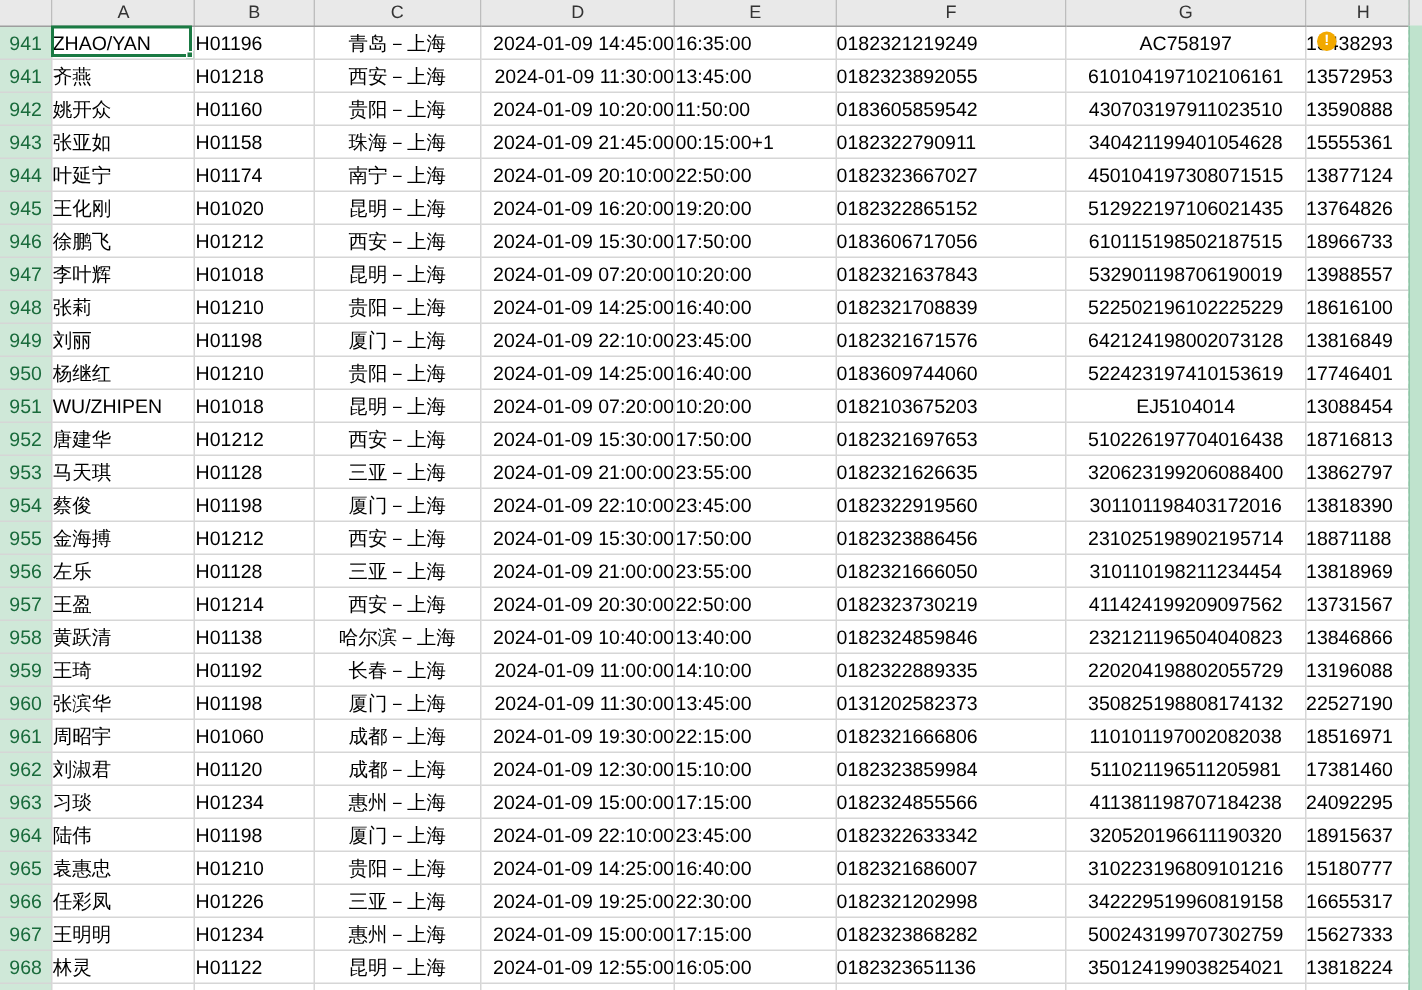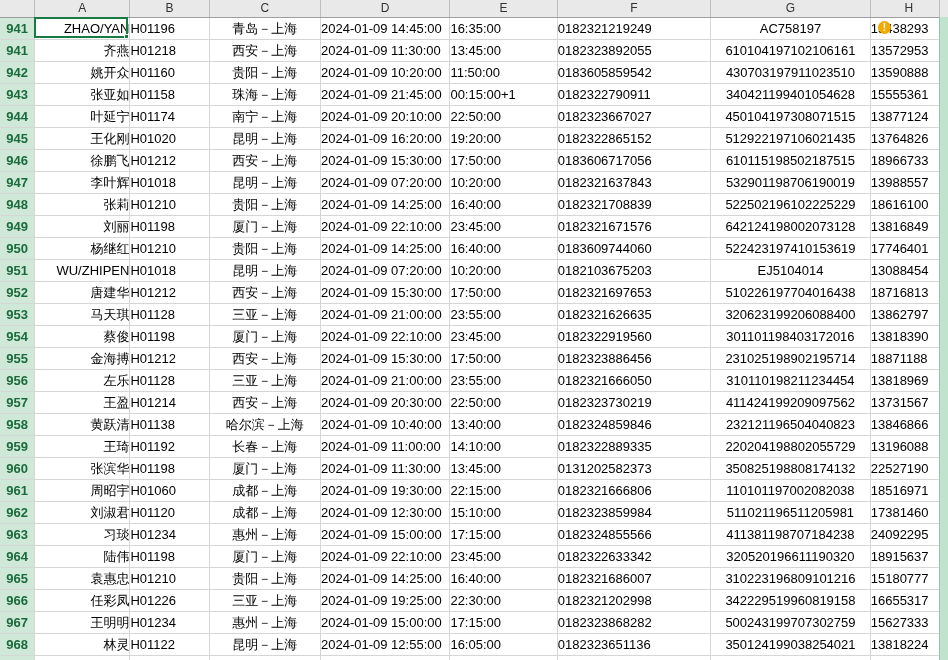--- a/index.html
+++ b/index.html
@@ -31,27 +31,27 @@
   }
   th.corner{background:#e9e9e9;width:34px;}
   
   td.rowhdr{
     background:#e9e9e9;
     border-right:1px solid #9e9e9e;
     border-bottom:1px solid #bdbdbd;
     text-align:center;color:#333;font-size:12px;
     width:34px;
   }
-  td.rowhdr.selected{background:#cfe8d8;color:#1a6b3c;font-weight:bold;}
+  td.rowhdr.selected{background:#cfe8d8;color:#1a6b3c;font-weight:normal;}
   
   td.c{background:#ffffff;}
-  .cA{width:94px;padding-left:3px;text-align:right;}
+  .cA{width:94px;padding-left:3px;}
   .cB{width:78px;padding-left:3px;}
   .cC{width:110px;padding-left:4px;text-align:center;}
-  .cD{width:128px;padding-left:6px;}
+  .cD{width:128px;padding-left:6px;text-align:right;}
   .cE{width:106px;padding-left:6px;}
   .cF{width:152px;padding-left:5px;}
   .cG{width:158px;padding-left:5px;text-align:center;}
   .cH{width:76px;padding-left:4px;}
   td.cH{border-right:none;}
   .clip{display:block;overflow:hidden;text-overflow:clip;white-space:nowrap;}
 
   
   .active-cell{
     position:absolute;

